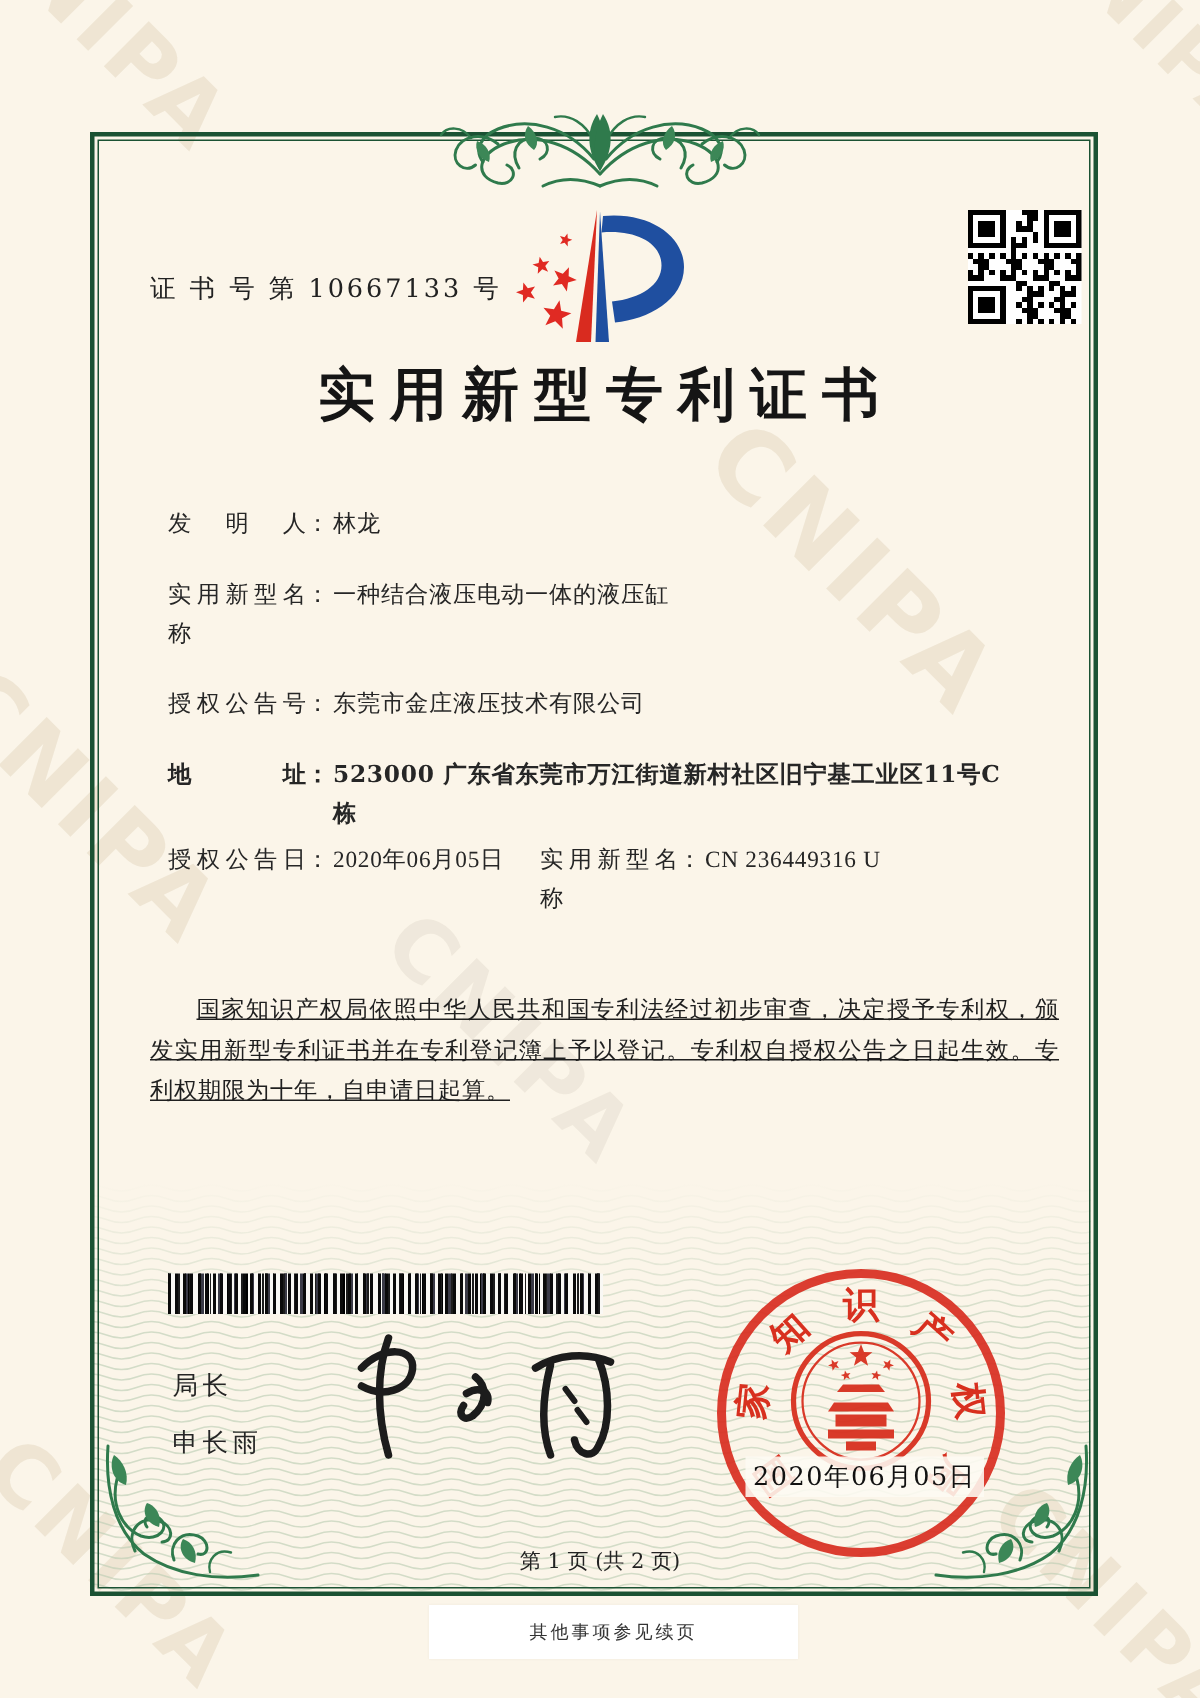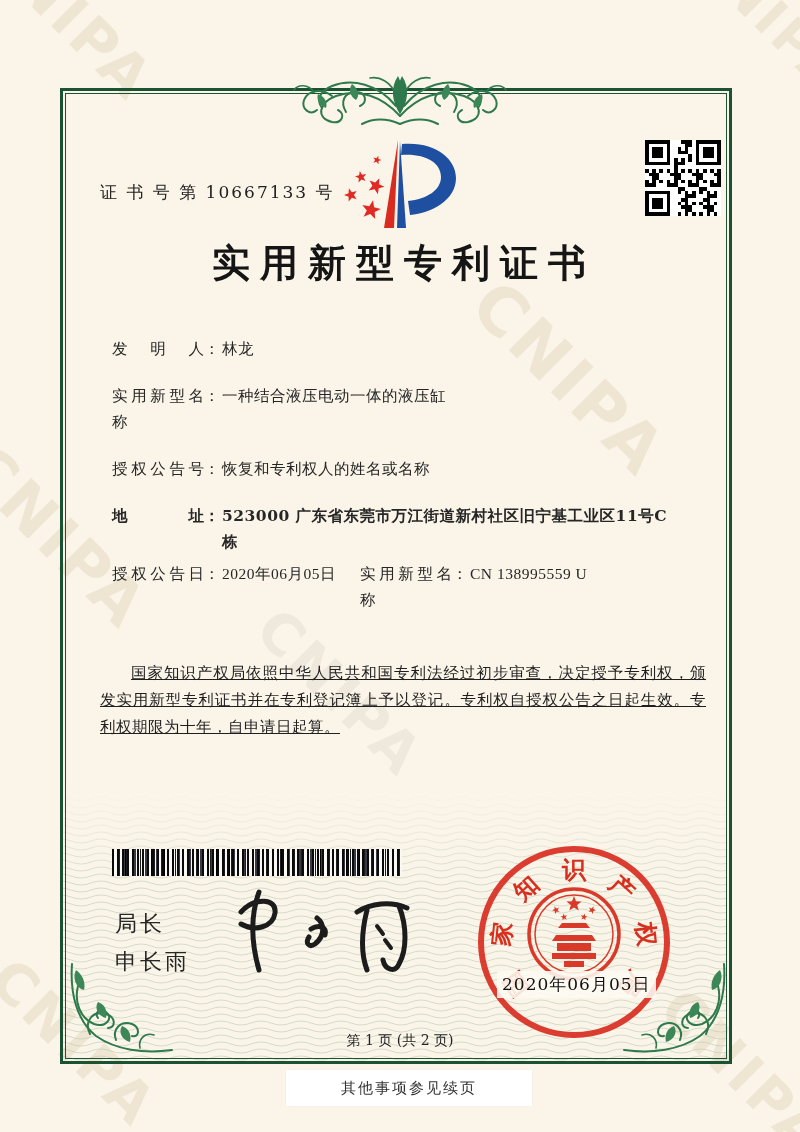--- a/index.html
+++ b/index.html
@@ -33,33 +33,33 @@
              z-index:2;color:#1f1f1f;text-decoration:underline;}
   .body-text p{margin:0;text-indent:2em;text-align:justify;letter-spacing:.5px;}
   
   .barcode{position:absolute;left:112px;top:849px;width:290px;height:27px;z-index:2;background-color:#f9f8f4;
     background-image:
       repeating-linear-gradient(90deg,#0a0a0a 0 2px,rgba(0,0,0,0) 2px 5px),
       repeating-linear-gradient(90deg,#1c1c1c 0 1px,rgba(0,0,0,0) 1px 7px),
       repeating-linear-gradient(90deg,#3a3a46 0 2px,rgba(0,0,0,0) 2px 11px),
       repeating-linear-gradient(90deg,#000 0 1px,rgba(0,0,0,0) 1px 13px);}
   
-  .signer{position:absolute;left:115px;top:905px;z-index:2;font-size:22px;letter-spacing:3px;line-height:38px;}
+  .signer{position:absolute;left:115px;top:905px;z-index:2;font-size:17px;letter-spacing:3px;line-height:38px;}
   .sig-svg{position:absolute;left:225px;top:882px;z-index:2;}
   
   .seal{position:absolute;left:478px;top:846px;width:192px;height:192px;z-index:3;}
   .seal-ring{position:absolute;inset:0;border:6px solid rgba(216,44,31,.92);border-radius:50%;}
   .seal-char{position:absolute;width:26px;height:26px;line-height:26px;text-align:center;
              font-size:24px;font-weight:bold;color:#d8301f;}
   .seal-date{position:absolute;left:497px;top:971px;z-index:4;font-size:17px;color:#111;
              background:rgba(253,250,243,.88);padding:2px 5px;letter-spacing:1px;white-space:nowrap;}
   
   .page-foot{position:absolute;left:0;top:1032px;width:800px;text-align:center;font-size:14px;z-index:2;color:#222;}
   .note-box{position:absolute;left:286px;top:1070px;width:246px;height:36px;line-height:36px;
-            background:#ffffff;text-align:center;font-size:15px;z-index:2;letter-spacing:2px;color:#333;
+            background:#ffffff;text-align:center;font-size:12px;z-index:2;letter-spacing:2px;color:#333;
             box-shadow:0 0 2px rgba(0,0,0,.05);}
   svg{display:block;}
   .orn{position:absolute;z-index:2;}
 </style>
 </head>
 <body>
 
 <span class="wm" style="left:-40px;top:-20px;font-size:58px;">CNIPA</span>
 <span class="wm" style="left:672px;top:-14px;font-size:52px;">CNIPA</span>
 <span class="wm" style="left:448px;top:340px;font-size:66px;">CNIPA</span>
@@ -305,31 +305,31 @@
 <div class="title">实用新型专利证书</div>
 
 <div class="fields">
   <div class="frow">
     <span class="flabel">发明人</span><span class="colon">：</span><span class="fvalue">林龙</span>
   </div>
   <div class="frow">
     <span class="flabel">实用新型名称</span><span class="colon">：</span><span class="fvalue">一种结合液压电动一体的液压缸</span>
   </div>
   <div class="frow">
-    <span class="flabel">授权公告号</span><span class="colon">：</span><span class="fvalue">恢复和专利权人的姓名或名称</span>
+    <span class="flabel">授权公告号</span><span class="colon">：</span><span class="fvalue">东莞市金庄液压技术有限公司</span>
   </div>
   <div class="frow addr">
     <span class="flabel">地址</span><span class="colon">：</span><span class="fvalue">523000 广东省东莞市万江街道新村社区旧宁基工业区11号C栋</span>
   </div>
   <div class="frow grant">
     <span class="g1">
       <span class="flabel">授权公告日</span><span class="colon">：</span><span class="fvalue">2020年06月05日</span>
     </span>
     <span class="g2">
-      <span class="flabel">实用新型名称</span><span class="colon">：</span><span class="fvalue">CN 138995559 U</span>
+      <span class="flabel">实用新型名称</span><span class="colon">：</span><span class="fvalue">CN 236449316 U</span>
     </span>
   </div>
 </div>
 
 <div class="body-text">
   <p>国家知识产权局依照中华人民共和国专利法经过初步审查，决定授予专利权，颁发实用新型专利证书并在专利登记簿上予以登记。专利权自授权公告之日起生效。专利权期限为十年，自申请日起算。</p>
 </div>
 
 <div class="barcode"></div>
 

